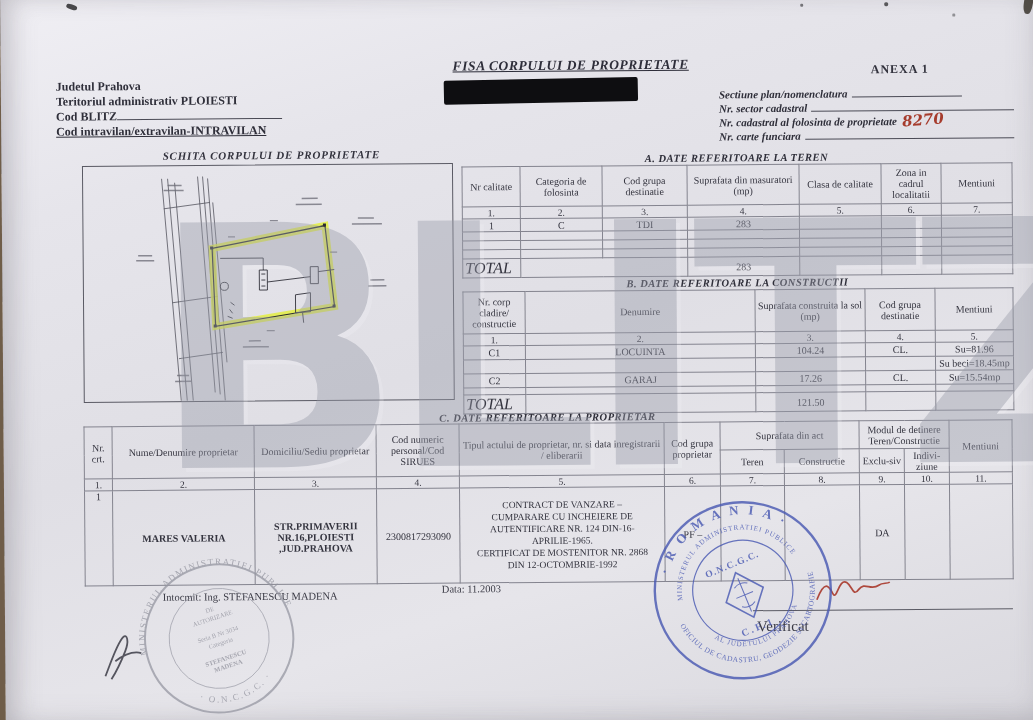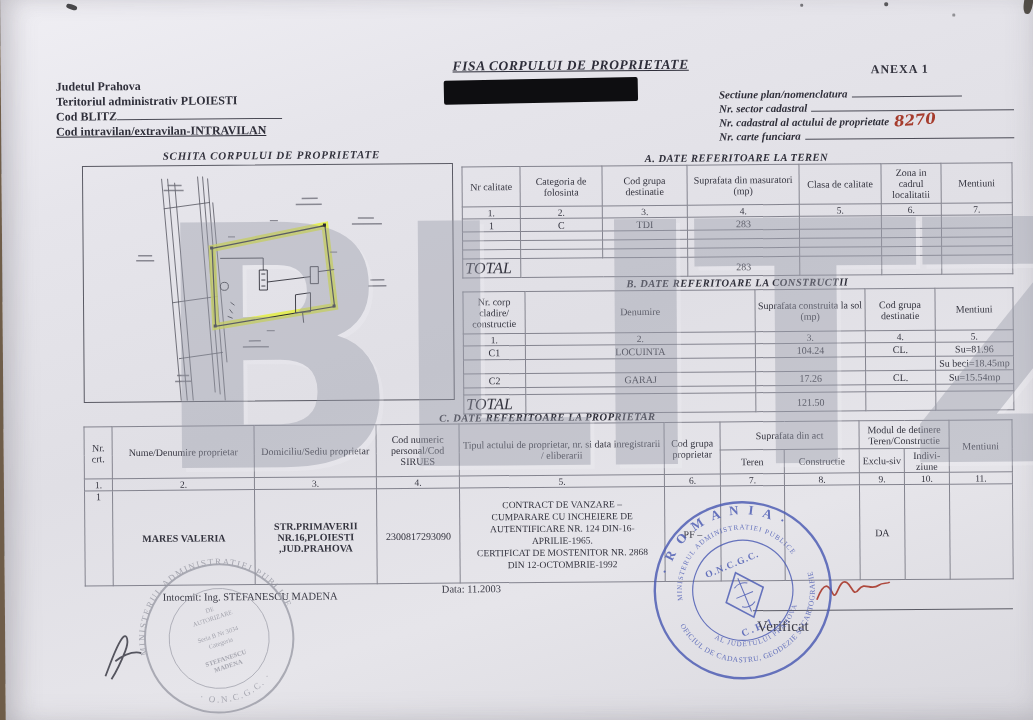--- a/index.html
+++ b/index.html
@@ -73,21 +73,21 @@
   <div class="abs rfields">
     <div class="row">
         <span class="lab">Sectiune plan/nomenclatura</span>
         <span class="ln" style="max-width:110px"></span>
       </div>
     <div class="row">
         <span class="lab">Nr. sector cadastral</span>
         <span class="ln"></span>
       </div>
     <div class="row">
-        <span class="lab">Nr. cadastral al actului de proprietate</span>
+        <span class="lab">Nr. cadastral al folosinta de proprietate</span>
         <span class="hand-red" style="font-size:15px;margin-left:5px;transform:rotate(-4deg)">8270</span>
       </div>
     <div class="row">
         <span class="lab">Nr. carte funciara</span>
         <span class="ln"></span>
       </div>
   </div>
 
   <div class="abs sketch-title">SCHITA CORPULUI DE PROPRIETATE</div>
   <svg class="abs" style="left:78px;top:168px" width="377" height="246" viewBox="0 0 377 246">

